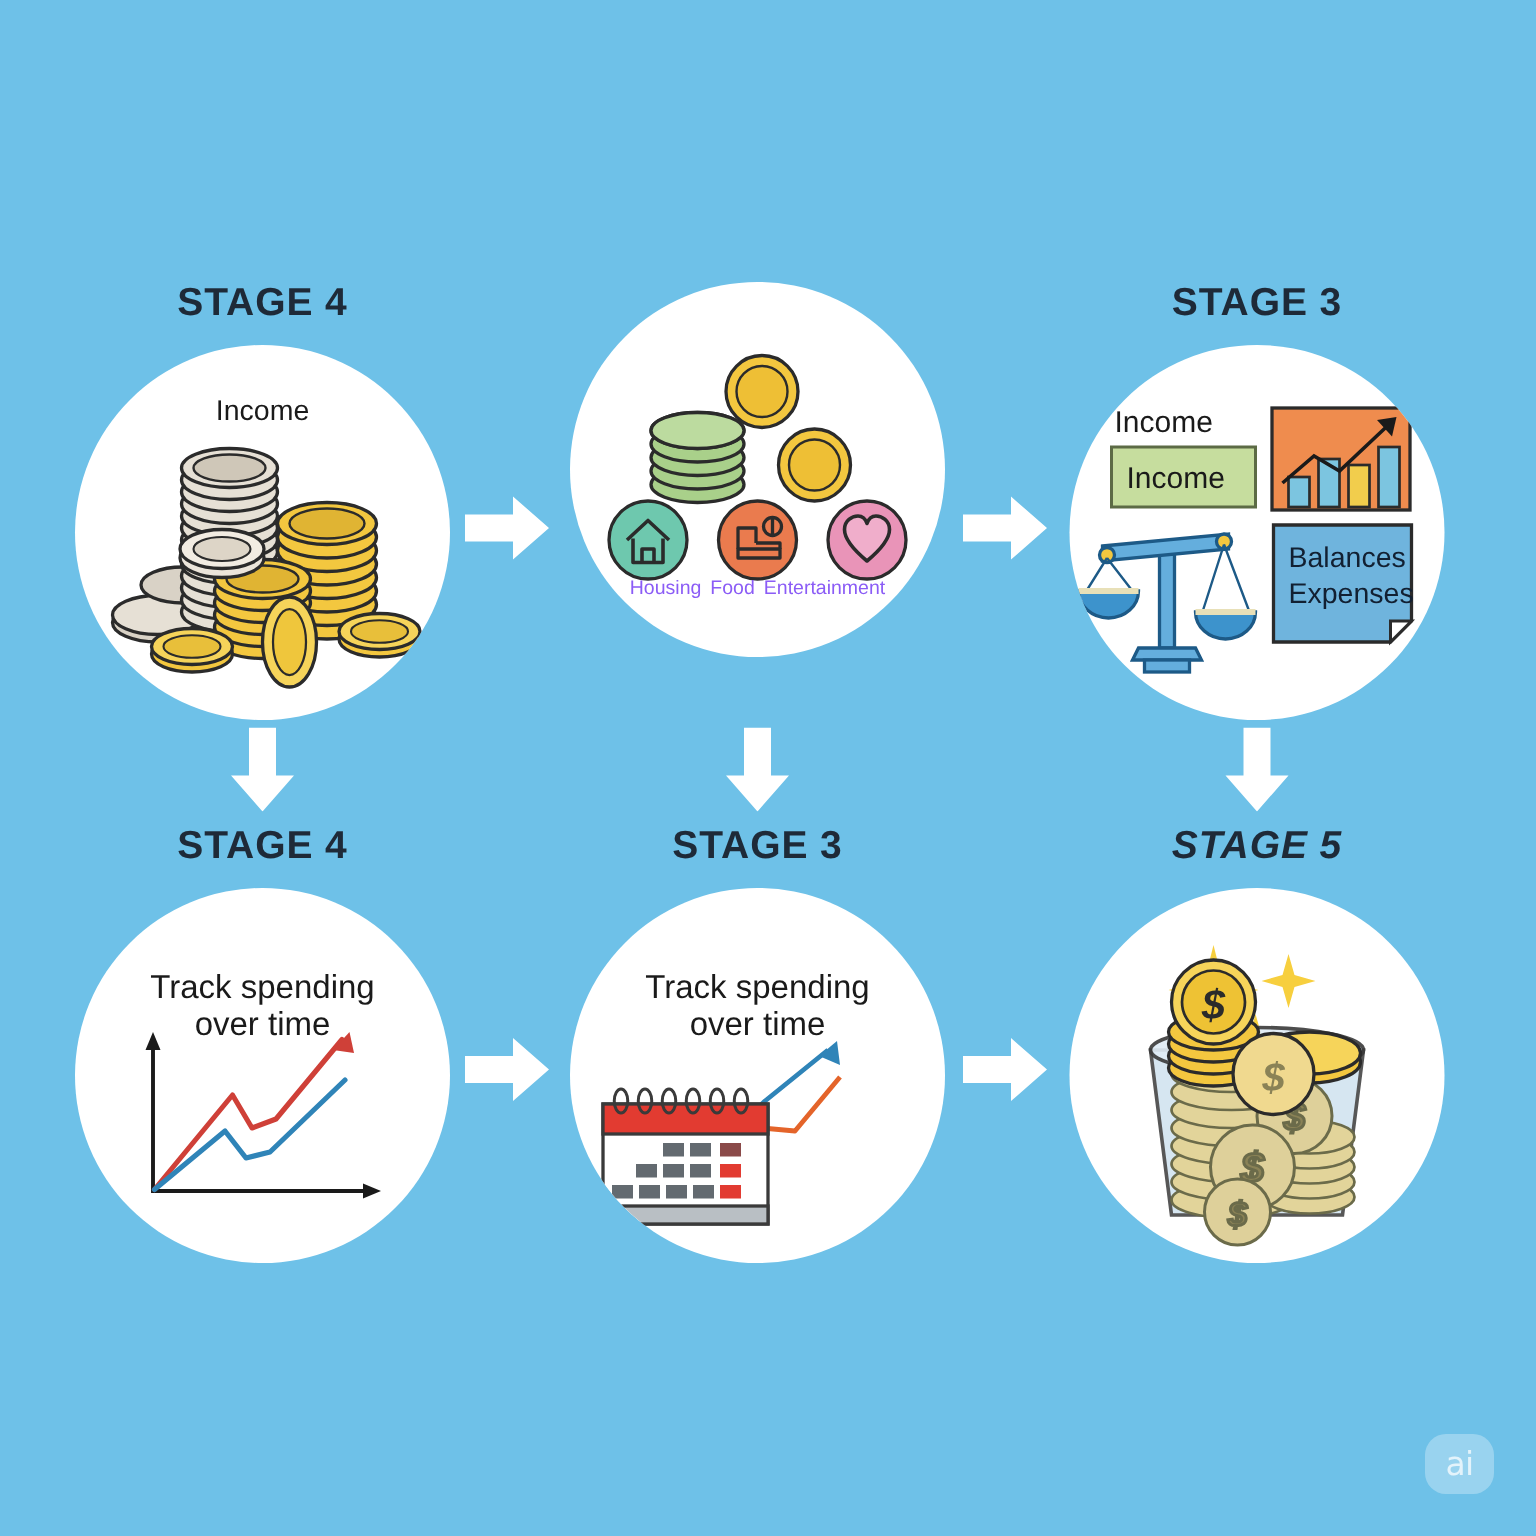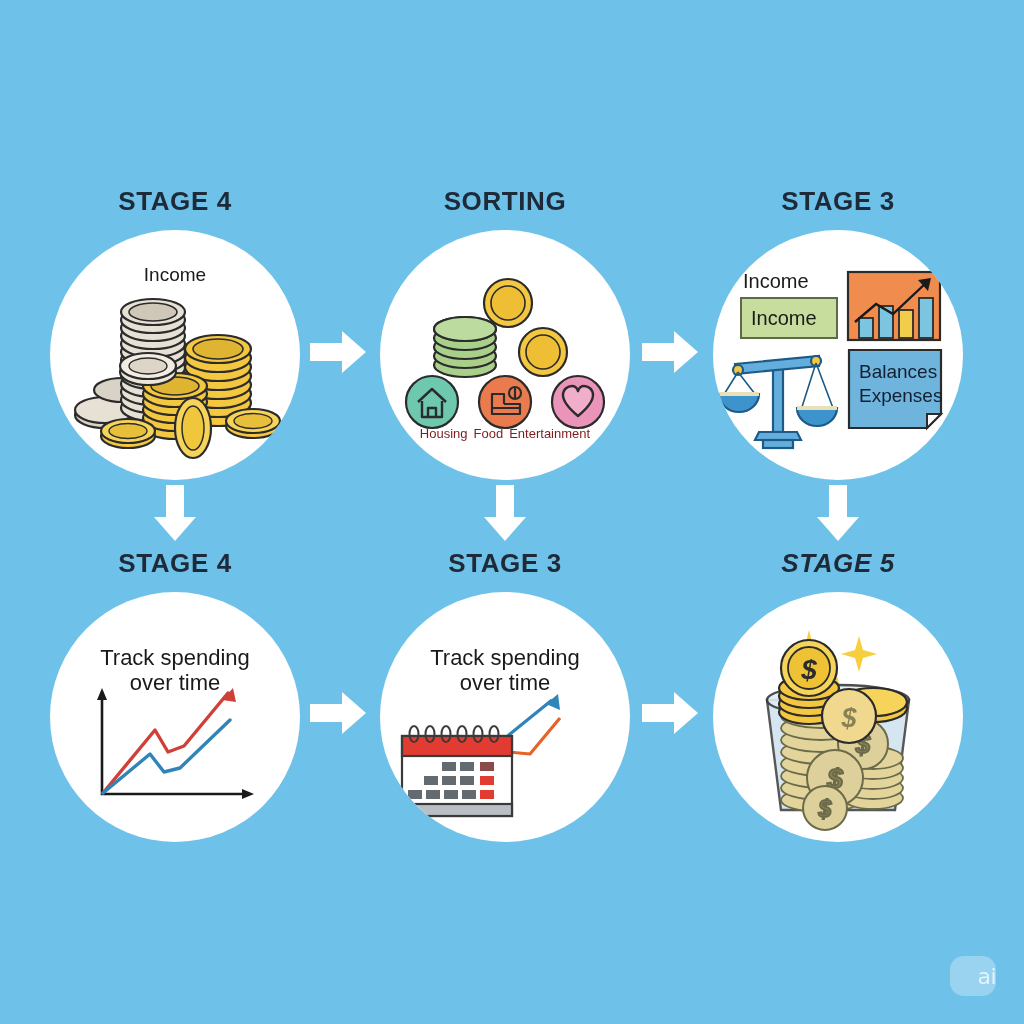--- a/index.html
+++ b/index.html
@@ -59,36 +59,36 @@
     position:absolute;
     width:46px;height:56px;
   }
   
   .watermark{
     position:absolute;
     right:28px;bottom:28px;
     width:46px;height:40px;
     border-radius:14px;
     background:rgba(255,255,255,0.30);
-    display:flex;align-items:center;justify-content:flex-end;
+    display:flex;align-items:center;justify-content:center;
     font-size:22px;
     color:rgba(255,255,255,0.72);
     font-family:"DejaVu Sans", sans-serif;
     letter-spacing:-0.5px;
   }
   
   .cat-row{
     position:absolute;
     left:0;right:0;
     top:196px;
     display:flex;
     justify-content:center;
     gap:6px;
     font-size:13px;
-    color:#7f1d1d;
+    color:#8b5cf6;
   }
   .cat-row span{display:inline-block;}
 </style>
 </head>
 <body style="background: rgb(110, 193, 232);">
 
 <div class="stage-grid">
 
   <div class="node" style="left:25px;top:188px;">
     <div class="node-title">STAGE 4</div>
@@ -156,21 +156,20 @@
         </g>
       </svg>
     </div>
   </div>
 
   <svg class="arrow-h" style="left:310px;top:329px;" viewBox="0 0 56 46">
     <path d="M0 14 L32 14 L32 2 L56 23 L32 44 L32 32 L0 32 Z" fill="#ffffff"></path>
   </svg>
 
   <div class="node" style="left:355px;top:188px;">
-    <div class="node-title">SORTING</div>
     <div class="circle">
       <svg class="inner-art" viewBox="0 0 250 250">
         <g stroke="#2b2b2b" stroke-width="2.2">
 
           <circle cx="128" cy="73" r="24" fill="#f3c73f"></circle>
           <circle cx="128" cy="73" r="17" fill="#eebf35" stroke-width="1.6"></circle>
 
           <circle cx="163" cy="122" r="24" fill="#f3c73f"></circle>
           <circle cx="163" cy="122" r="17" fill="#eebf35" stroke-width="1.6"></circle>
 

